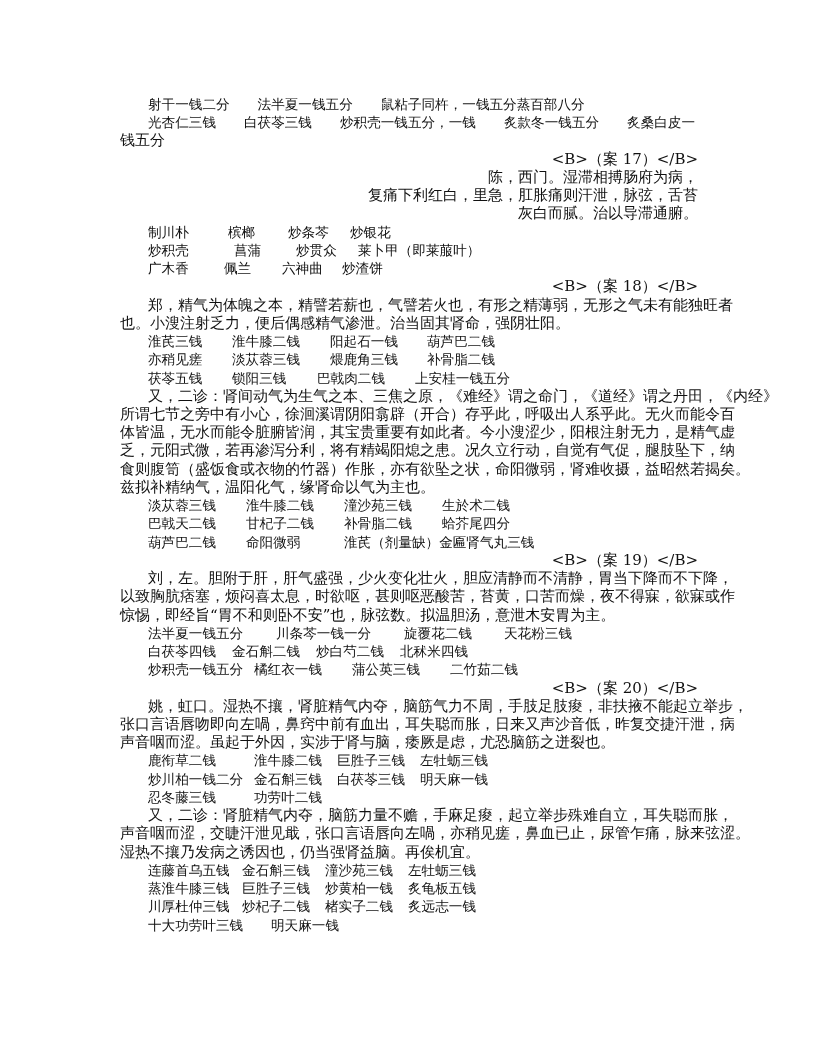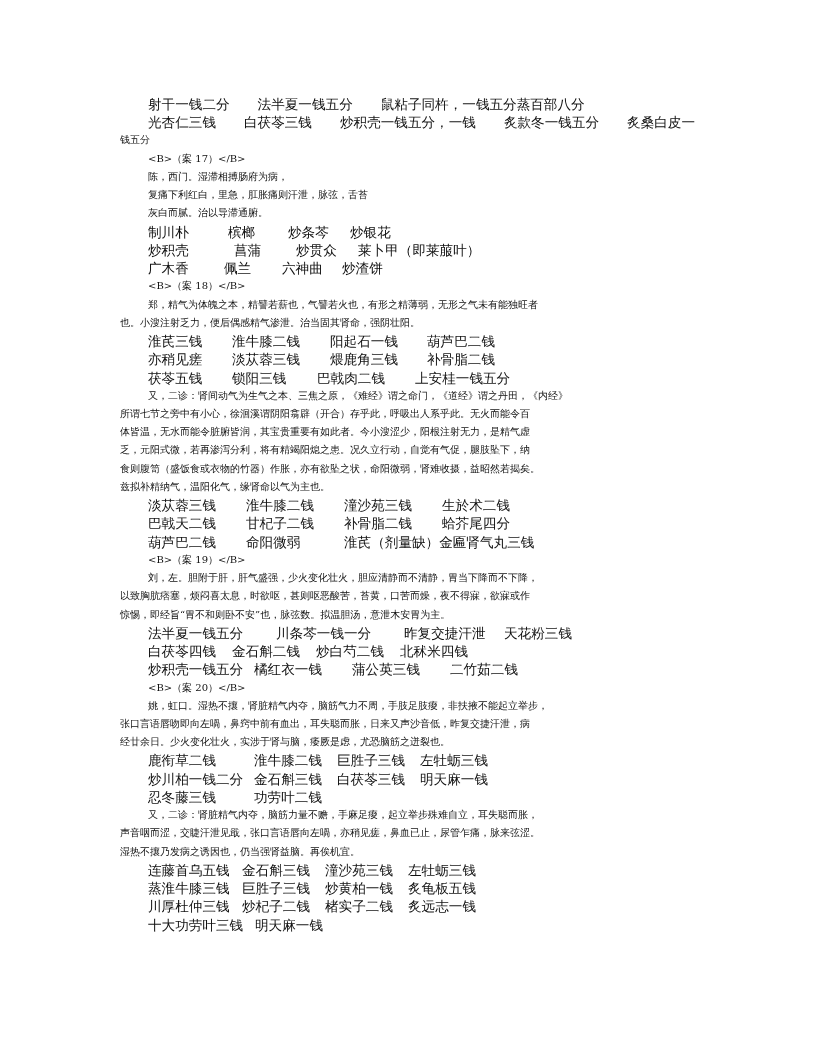--- a/index.html
+++ b/index.html
@@ -1,20 +1,20 @@
 <!DOCTYPE html>
 <html><head>
 <meta charset="utf-8">
 <style>
   html, body { margin: 0; padding: 0; background: #ffffff; }
   body { width: 816px; height: 1056px; position: relative; overflow: hidden;
          font-family: "DejaVu Serif", "Liberation Serif", serif; color: #111; }
   #page { position: absolute; left: 120px; top: 95px; width: 578px; }
-  .line { height: 18.24px; line-height: 18.24px; font-size: 10px; white-space: nowrap; }
-  .ind { padding-left: 28px; }
+  .line { height: 18.24px; line-height: 18.24px; font-size: 15px; white-space: nowrap; }
+  .ind { padding-left: 28px; text-align: right; }
   .herbs { padding-left: 28px; height: 18.24px; line-height: 18.24px; font-size: 13.6px; white-space: nowrap; }
   .herbs span { display: inline-block; margin-right: 28px; }
   .tag { letter-spacing: 0; }
 </style>
 </head>
 <body>
 
 <div id="page">
 
   <div class="herbs">
@@ -65,33 +65,33 @@
   </div>
   <div class="herbs">
     <span style="width:98px;margin-right:0">葫芦巴二钱</span><span style="width:98px;margin-right:0">命阳微弱</span><span>淮芪（剂量缺）金匾肾气丸三钱</span>
   </div>
 
   <div class="line ind tag">&lt;B&gt;（案 19）&lt;/B&gt;</div>
   <div class="line ind">刘，左。胆附于肝，肝气盛强，少火变化壮火，胆应清静而不清静，胃当下降而不下降，</div>
   <div class="line">以致胸肮痞塞，烦闷喜太息，时欲呕，甚则呕恶酸苦，苔黄，口苦而燥，夜不得寐，欲寐或作</div>
   <div class="line">惊惕，即经旨“胃不和则卧不安”也，脉弦数。拟温胆汤，意泄木安胃为主。</div>
   <div class="herbs">
-    <span style="width:128px;margin-right:0">法半夏一钱五分</span><span style="width:128px;margin-right:0">川条芩一钱一分</span><span style="width:100px;margin-right:0">昨复交捷汗泄</span><span>天花粉三钱</span>
+    <span style="width:128px;margin-right:0">法半夏一钱五分</span><span style="width:128px;margin-right:0">川条芩一钱一分</span><span style="width:100px;margin-right:0">旋覆花二钱</span><span>天花粉三钱</span>
   </div>
   <div class="herbs">
     <span style="width:84px;margin-right:0">白茯苓四钱</span><span style="width:84px;margin-right:0">金石斛二钱</span><span style="width:84px;margin-right:0">炒白芍二钱</span><span>北秫米四钱</span>
   </div>
   <div class="herbs">
     <span style="width:106px;margin-right:0">炒积壳一钱五分</span><span style="width:98px;margin-right:0">橘红衣一钱</span><span style="width:98px;margin-right:0">蒲公英三钱</span><span>二竹茹二钱</span>
   </div>
 
   <div class="line ind tag">&lt;B&gt;（案 20）&lt;/B&gt;</div>
   <div class="line ind">姚，虹口。湿热不攘，肾脏精气内夺，脑筋气力不周，手肢足肢痠，非扶掖不能起立举步，</div>
   <div class="line">张口言语唇吻即向左喎，鼻窍中前有血出，耳失聪而胀，日来又声沙音低，昨复交捷汗泄，病</div>
-  <div class="line">经廿余日。少火变化壮火，实涉于肾与脑，痿厥是虑，尤恐脑筋之迸裂也。</div>
+  <div class="line">声音咽而涩。虽起于外因，实涉于肾与脑，痿厥是虑，尤恐脑筋之迸裂也。</div>
   <div class="herbs">
     <span style="width:106px;margin-right:0">鹿衔草二钱</span><span style="width:83px;margin-right:0">淮牛膝二钱</span><span style="width:83px;margin-right:0">巨胜子三钱</span><span>左牡蛎三钱</span>
   </div>
   <div class="herbs">
     <span style="width:106px;margin-right:0">炒川柏一钱二分</span><span style="width:83px;margin-right:0">金石斛三钱</span><span style="width:83px;margin-right:0">白茯苓三钱</span><span>明天麻一钱</span>
   </div>
   <div class="herbs">
     <span style="width:106px;margin-right:0">忍冬藤三钱</span><span>功劳叶二钱</span>
   </div>
   <div class="line ind">又，二诊：肾脏精气内夺，脑筋力量不赡，手麻足痠，起立举步殊难自立，耳失聪而胀，</div>
@@ -100,15 +100,15 @@
   <div class="herbs">
     <span style="width:94px;margin-right:0">连藤首乌五钱</span><span style="width:83px;margin-right:0">金石斛三钱</span><span style="width:83px;margin-right:0">潼沙苑三钱</span><span>左牡蛎三钱</span>
   </div>
   <div class="herbs">
     <span style="width:94px;margin-right:0">蒸淮牛膝三钱</span><span style="width:83px;margin-right:0">巨胜子三钱</span><span style="width:83px;margin-right:0">炒黄柏一钱</span><span>炙龟板五钱</span>
   </div>
   <div class="herbs">
     <span style="width:94px;margin-right:0">川厚杜仲三钱</span><span style="width:83px;margin-right:0">炒杞子二钱</span><span style="width:83px;margin-right:0">楮实子二钱</span><span>炙远志一钱</span>
   </div>
   <div class="herbs">
-    <span style="width:106px;margin-right:1px">十大功劳叶三钱</span><span>明天麻一钱</span>
+    <span style="width:106px;margin-right:17px">十大功劳叶三钱</span><span>明天麻一钱</span>
   </div>
 </div>
 
 </body></html>

